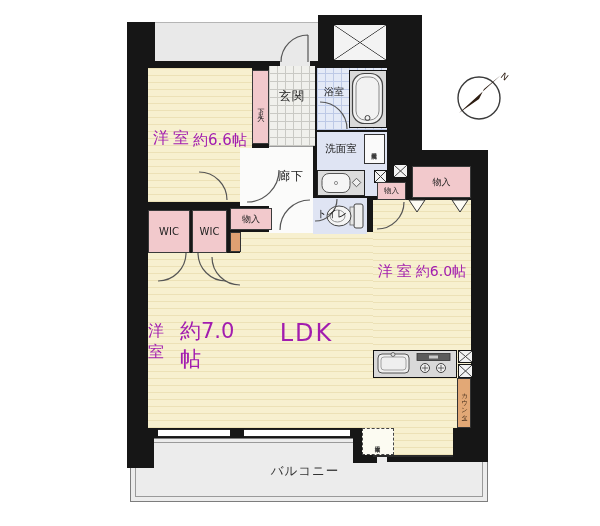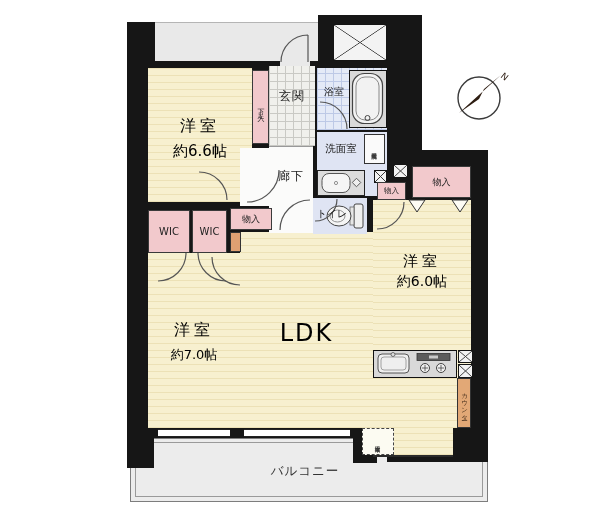--- a/index.html
+++ b/index.html
@@ -14,22 +14,22 @@
   .tileg{position:absolute;box-sizing:border-box;background:
      repeating-linear-gradient(0deg,#c9c9c4 0 1px,transparent 1px 8px),
      repeating-linear-gradient(90deg,#c9c9c4 0 1px,transparent 1px 8px),#f0f0ec;}
   .tileb{position:absolute;box-sizing:border-box;background:
      repeating-linear-gradient(0deg,#bdc9e6 0 1px,transparent 1px 8px),
      repeating-linear-gradient(90deg,#bdc9e6 0 1px,transparent 1px 8px),#e4eaf7;}
   .white{position:absolute;background:#fbfbfa;}
   .gray{position:absolute;background:#e9e9e9;}
   .label{position:absolute;display:flex;align-items:center;justify-content:center;
          white-space:nowrap;color:#222;}
-  .stack{position:absolute;display:flex;flex-direction:column;align-items:center;
-         justify-content:center;color:#000000;}
+  .stack{position:absolute;display:flex;flex-direction:row;align-items:center;
+         justify-content:center;color:#a21caf;}
   .vtext{position:absolute;display:flex;align-items:center;justify-content:center;
          writing-mode:vertical-rl;text-orientation:upright;color:#222;box-sizing:border-box;}
   .xbox{position:absolute;box-sizing:border-box;border:1.5px solid #141414;background:
      linear-gradient(to top right,transparent calc(50% - 0.7px),#3a3a3a 50%,transparent calc(50% + 0.7px)),
      linear-gradient(to bottom right,transparent calc(50% - 0.7px),#3a3a3a 50%,transparent calc(50% + 0.7px)),
      #f3f3f3;}
   .window{position:absolute;height:6px;background:#fff;border-top:1px solid #222;border-bottom:1px solid #222;}
   .fixture{position:absolute;box-sizing:border-box;}
   svg{display:block;}
 </style>
@@ -160,21 +160,21 @@
     <polygon points="53,13 11,51 31,37 36,27" fill="#2e1d12"></polygon>
     <text x="52" y="15" font-size="9" fill="#2e1d12" transform="rotate(38 52 15)">N</text>
   </svg>
 
   <div class="stack" style="left:148px;top:110px;width:104px;height:56px;">
     <div style="font-size:16px;letter-spacing:4px;">洋室</div>
     <div style="font-size:15px;margin-top:5px;">約6.6帖</div>
   </div>
   <div class="stack" style="left:148px;top:314px;width:92px;height:56px;">
     <div style="font-size:16px;letter-spacing:4px;">洋室</div>
-    <div style="font-size:13px;margin-top:5px;">約7.0帖</div>
+    <div style="font-size:21px;margin-top:5px;">約7.0帖</div>
   </div>
   <div class="stack" style="left:373px;top:244px;width:98px;height:54px;">
     <div style="font-size:15px;letter-spacing:4px;">洋室</div>
     <div style="font-size:14px;margin-top:2px;">約6.0帖</div>
   </div>
   <div class="stack" style="left:240px;top:302px;width:133px;height:62px;">
     <div style="font-size:24px;letter-spacing:2px;">LDK</div>
   </div>
   <div class="label" style="left:271px;top:88px;width:42px;height:16px;font-size:12px;letter-spacing:1px;">玄関</div>
   <div class="label" style="left:267px;top:168px;width:48px;height:16px;font-size:12px;letter-spacing:1px;">廊下</div>

